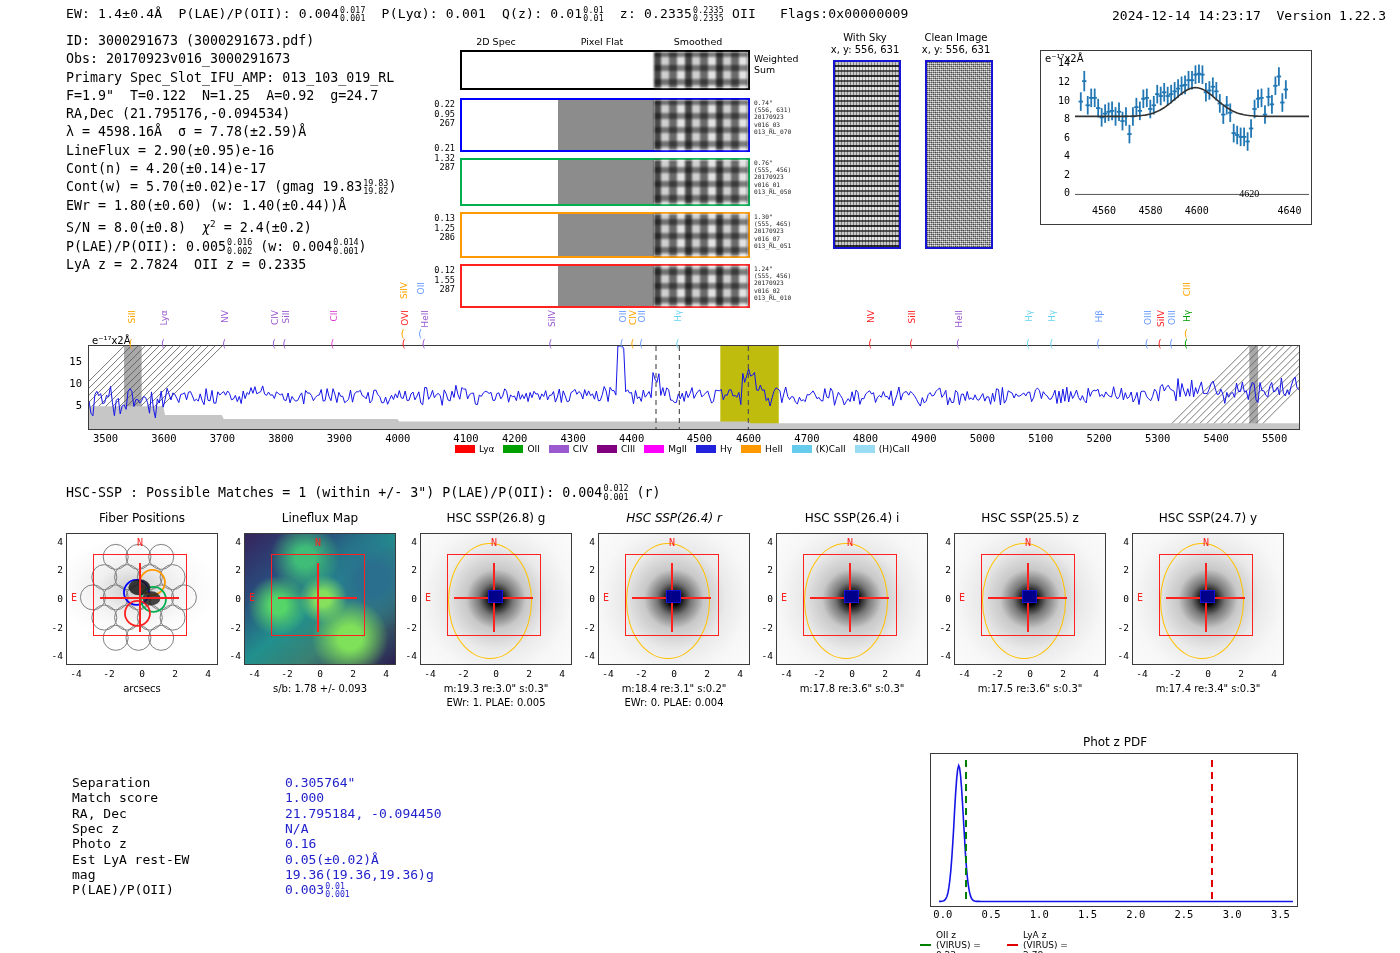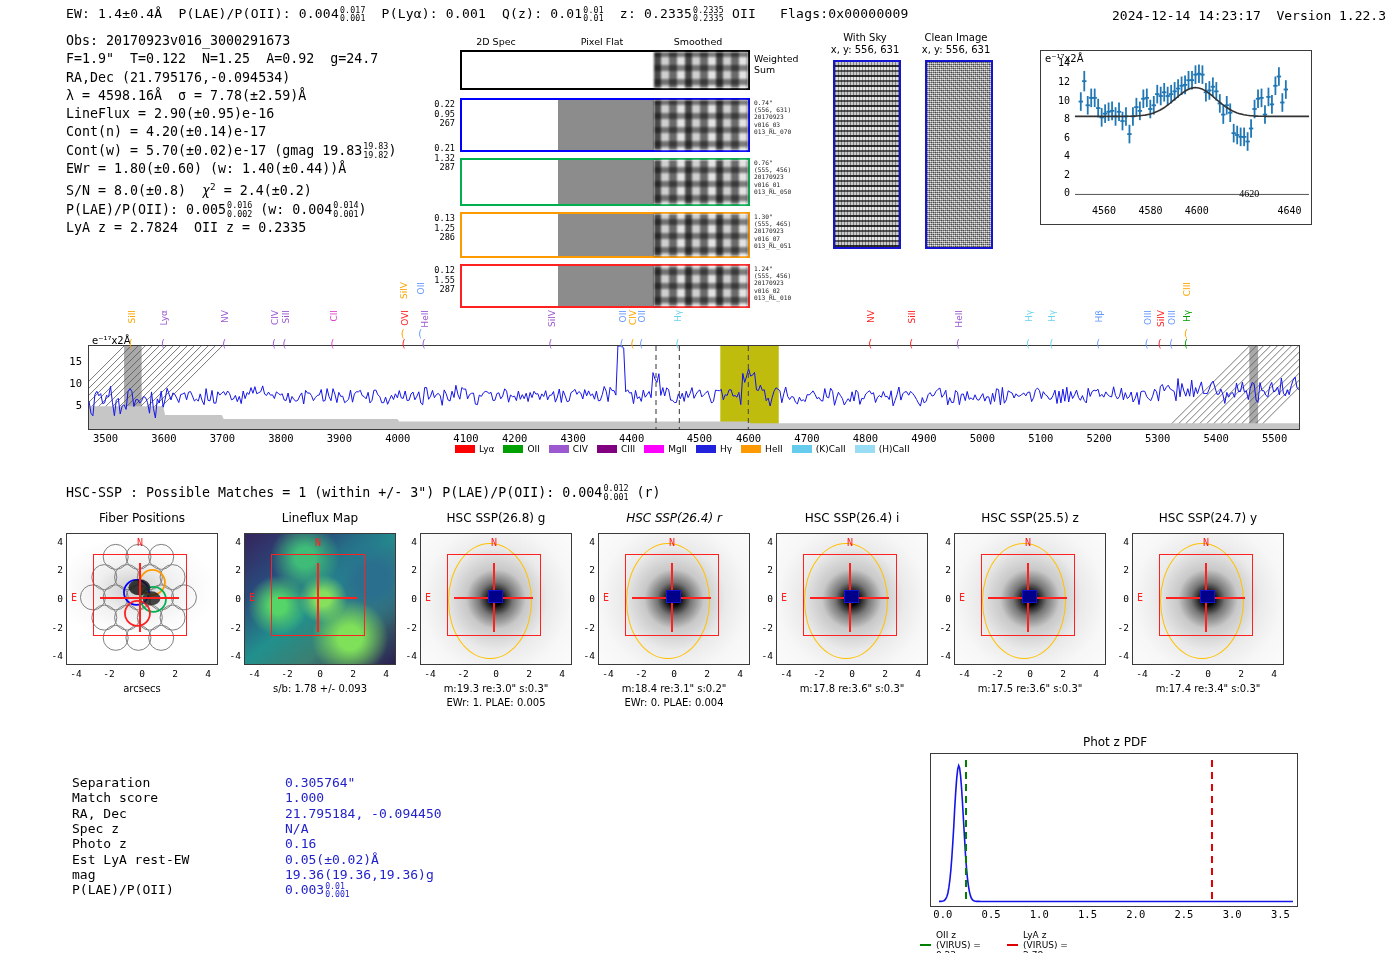--- a/index.html
+++ b/index.html
@@ -102,21 +102,23 @@
 <body>
 
 <div class="abs mono nowrap" id="hdr-line">
   <span>EW: 1.4±0.4Å</span>&nbsp;&nbsp;<span>P(LAE)/P(OII): 0.004</span><span class="fracbox"><span style="display:block">0.017</span><span style="display:block">0.001</span></span>&nbsp;&nbsp;<span>P(Lyα): 0.001</span>&nbsp;&nbsp;<span>Q(z): 0.01</span><span class="fracbox"><span style="display:block">0.01</span><span style="display:block">0.01</span></span>&nbsp;&nbsp;<span>z: 0.2335</span><span class="fracbox"><span style="display:block">0.2335</span><span style="display:block">0.2335</span></span>&nbsp;<span>OII</span>&nbsp;&nbsp;&nbsp;<span>Flags:0x00000009</span>
 </div>
 <div class="abs mono nowrap" id="stamp">
   <span>2024-12-14 14:23:17</span>&nbsp;&nbsp;<span>Version 1.22.3</span>
 </div>
 
 <div class="abs mono" id="info">
+  <div>ID: 3000291673 (3000291673.pdf)</div>
   <div>Obs: 20170923v016_3000291673</div>
+  <div>Primary Spec_Slot_IFU_AMP: 013_103_019_RL</div>
   <div>F=1.9"  T=0.122  N=1.25  A=0.92  g=24.7</div>
   <div>RA,Dec (21.795176,-0.094534)</div>
   <div>λ = 4598.16Å  σ = 7.78(±2.59)Å</div>
   <div>LineFlux = 2.90(±0.95)e-16</div>
   <div>Cont(n) = 4.20(±0.14)e-17</div>
   <div><span>Cont(w) = 5.70(±0.02)e-17 (gmag 19.83</span><span class="fracbox"><span style="display:block">19.83</span><span style="display:block">19.82</span></span><span>)</span></div>
   <div>EWr = 1.80(±0.60) (w: 1.40(±0.44))Å</div>
   <div>S/N = 8.0(±0.8)&nbsp;&nbsp;<span style="font-style:italic">χ</span><sup style="font-size:.7em">2</sup> = 2.4(±0.2)</div>
   <div><span>P(LAE)/P(OII): 0.005</span><span class="fracbox"><span style="display:block">0.016</span><span style="display:block">0.002</span></span> <span>(w: 0.004</span><span class="fracbox"><span style="display:block">0.014</span><span style="display:block">0.001</span></span><span>)</span></div>
   <div>LyA z = 2.7824  OII z = 0.2335</div>

